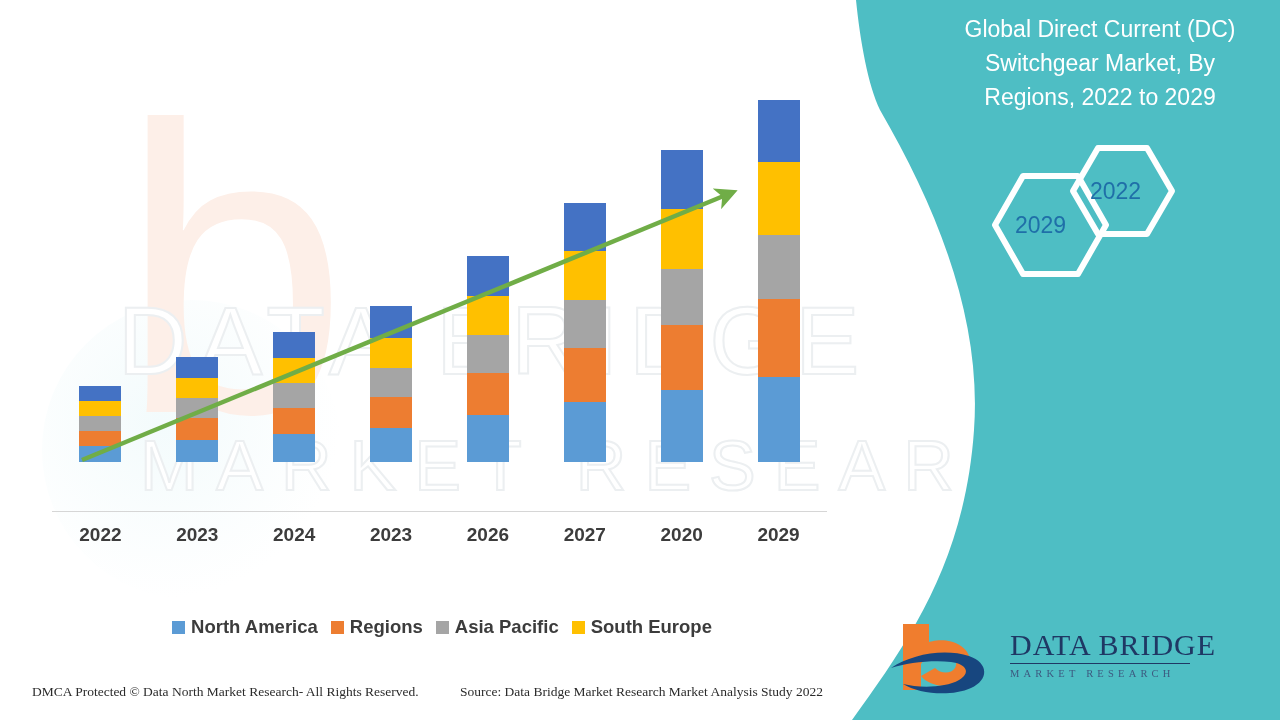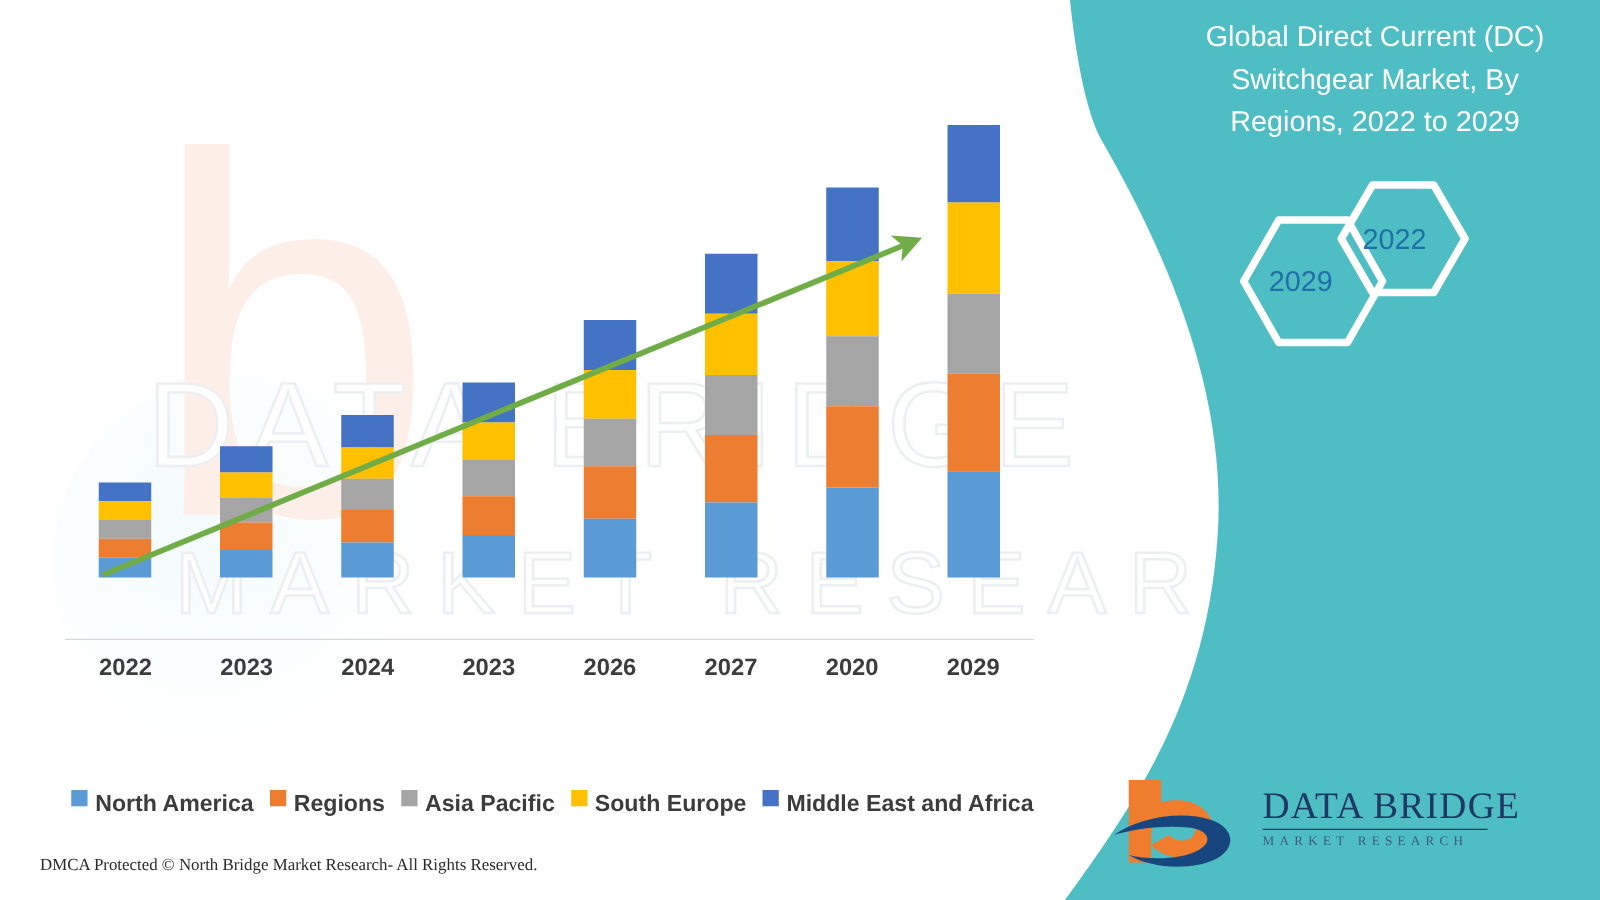--- a/index.html
+++ b/index.html
@@ -70,21 +70,21 @@
 
   
   .arrow-svg { position:absolute; left:0; top:0; width:1280px; height:720px; z-index:3; pointer-events:none; }
 
   
   .legend {
     position:absolute; left:52px; top:616px; width:780px;
     display:flex; align-items:center; justify-content:center; gap:13px;
     z-index:4;
   }
-  .legend-item { display:flex; gap:6px;margin-top:16px; }
+  .legend-item { display:flex; align-items:center; gap:6px; }
   .legend-swatch { width:13px; height:13px; flex:0 0 auto; }
   .legend-label {
     font-size:18.5px; font-weight:bold; color:#3c3c3c;
     font-family:"Liberation Sans", sans-serif; white-space:nowrap;
   }
 
   
   .footer { position:absolute; left:0; top:684px; width:860px; height:30px; z-index:4; }
   .footer-left {
     position:absolute; left:32px; top:0;
@@ -254,28 +254,25 @@
         <span class="legend-label">Regions</span>
       </div>
       <div class="legend-item">
         <span class="legend-swatch" style="background: rgb(165, 165, 165);"></span>
         <span class="legend-label">Asia Pacific</span>
       </div>
       <div class="legend-item">
         <span class="legend-swatch" style="background: rgb(255, 192, 0);"></span>
         <span class="legend-label">South Europe</span>
       </div>
-      <div class="legend-item">
-        <span class="legend-swatch" style="background: rgb(68, 114, 196);"></span>
-        <span class="legend-label">Middle East and Africa</span>
-      </div>
     </div>
 
   <div class="footer">
-    <div class="footer-left">DMCA Protected © North Bridge Market Research- All Rights Reserved.</div>
+    <div class="footer-left">DMCA Protected © Data North Market Research- All Rights Reserved.</div>
+    <div class="footer-right">Source: Data Bridge Market Research Market Analysis Study 2022</div>
   </div>
 
   <div class="panel-content">
     <div class="panel-title">Global Direct Current (DC) Switchgear Market, By Regions, 2022 to 2029</div>
 
     <div class="hexes">
       <svg width="300" height="145" viewBox="0 0 300 145">
         <polygon points="63,38 118,38 146,87 118,136 63,136 35,87" fill="none" stroke="#ffffff" stroke-width="6" stroke-linejoin="round"></polygon>
         <polygon points="138,10 187,10 212,53 187,96 138,96 113,53" fill="none" stroke="#ffffff" stroke-width="6" stroke-linejoin="round"></polygon>
       </svg>

